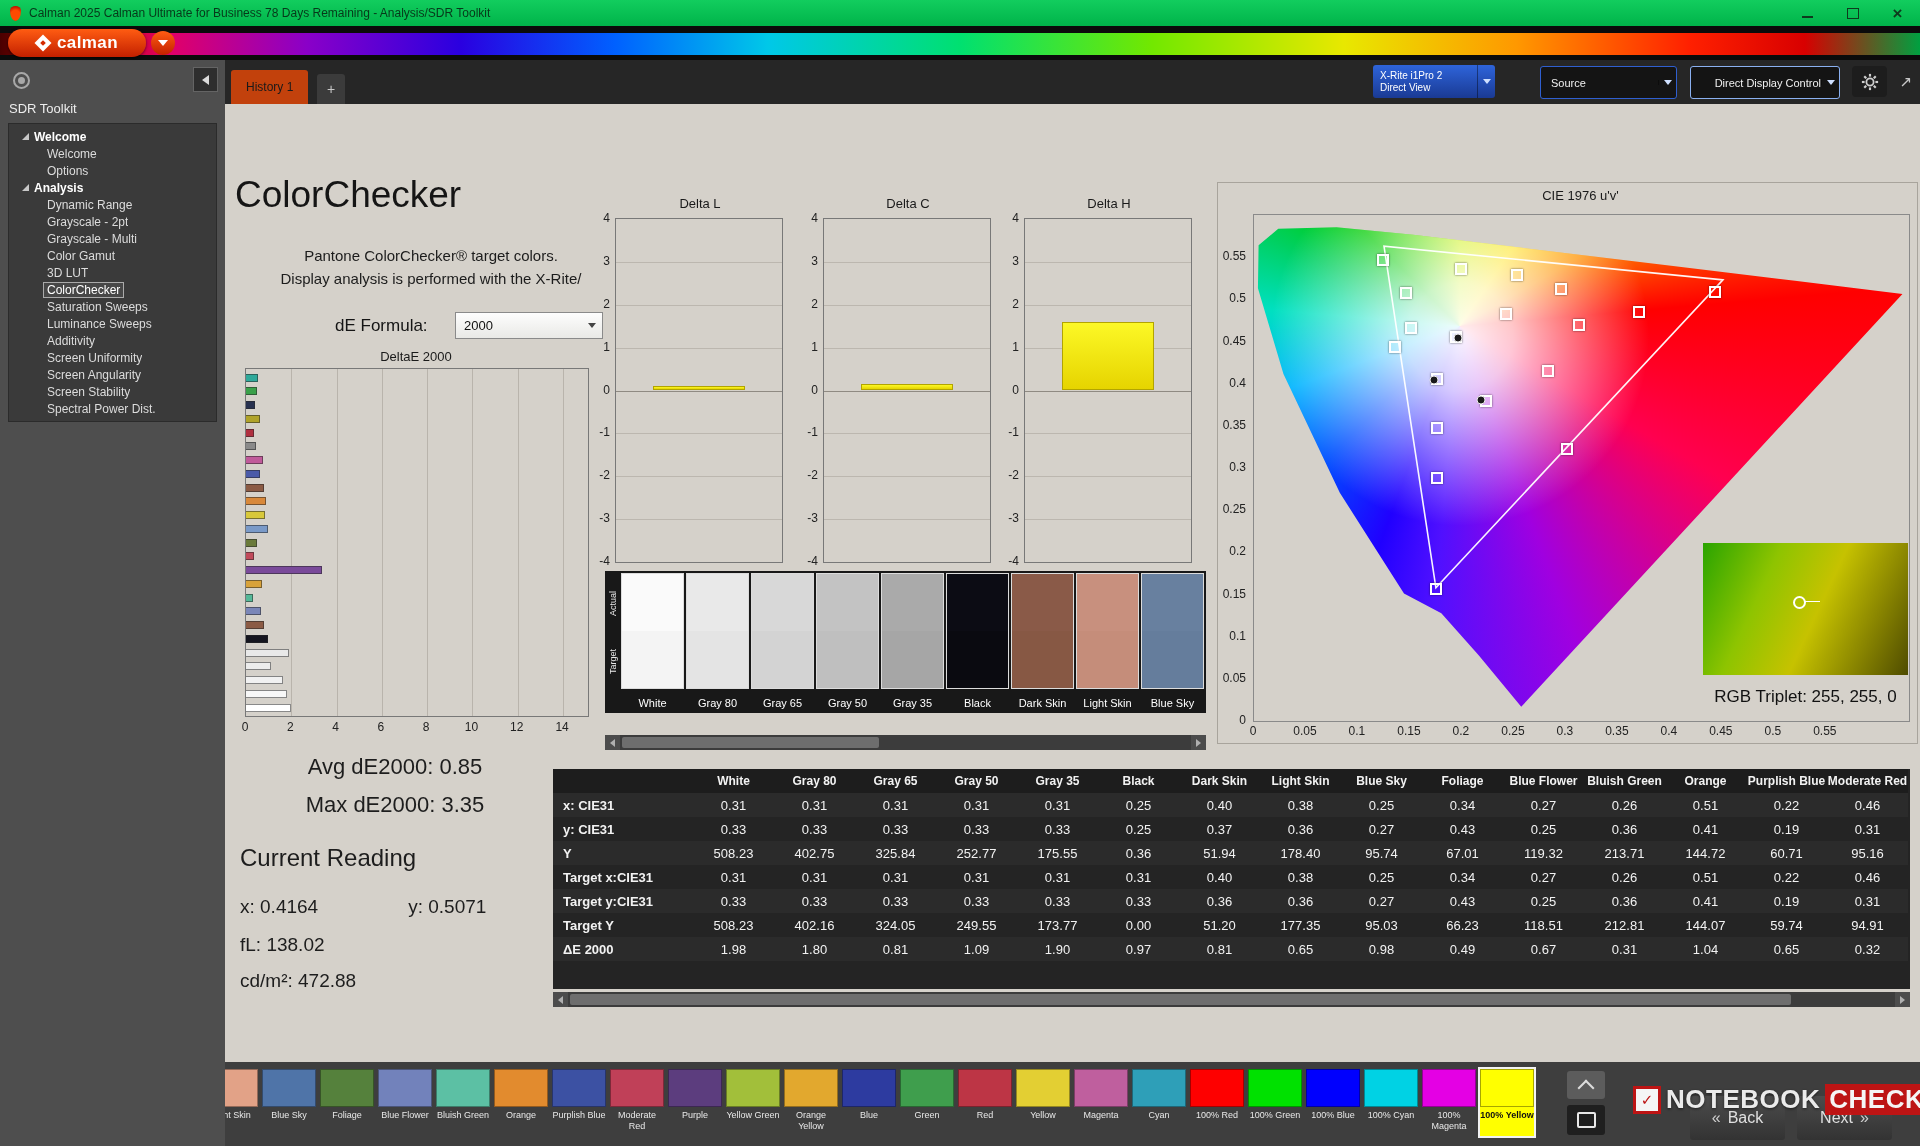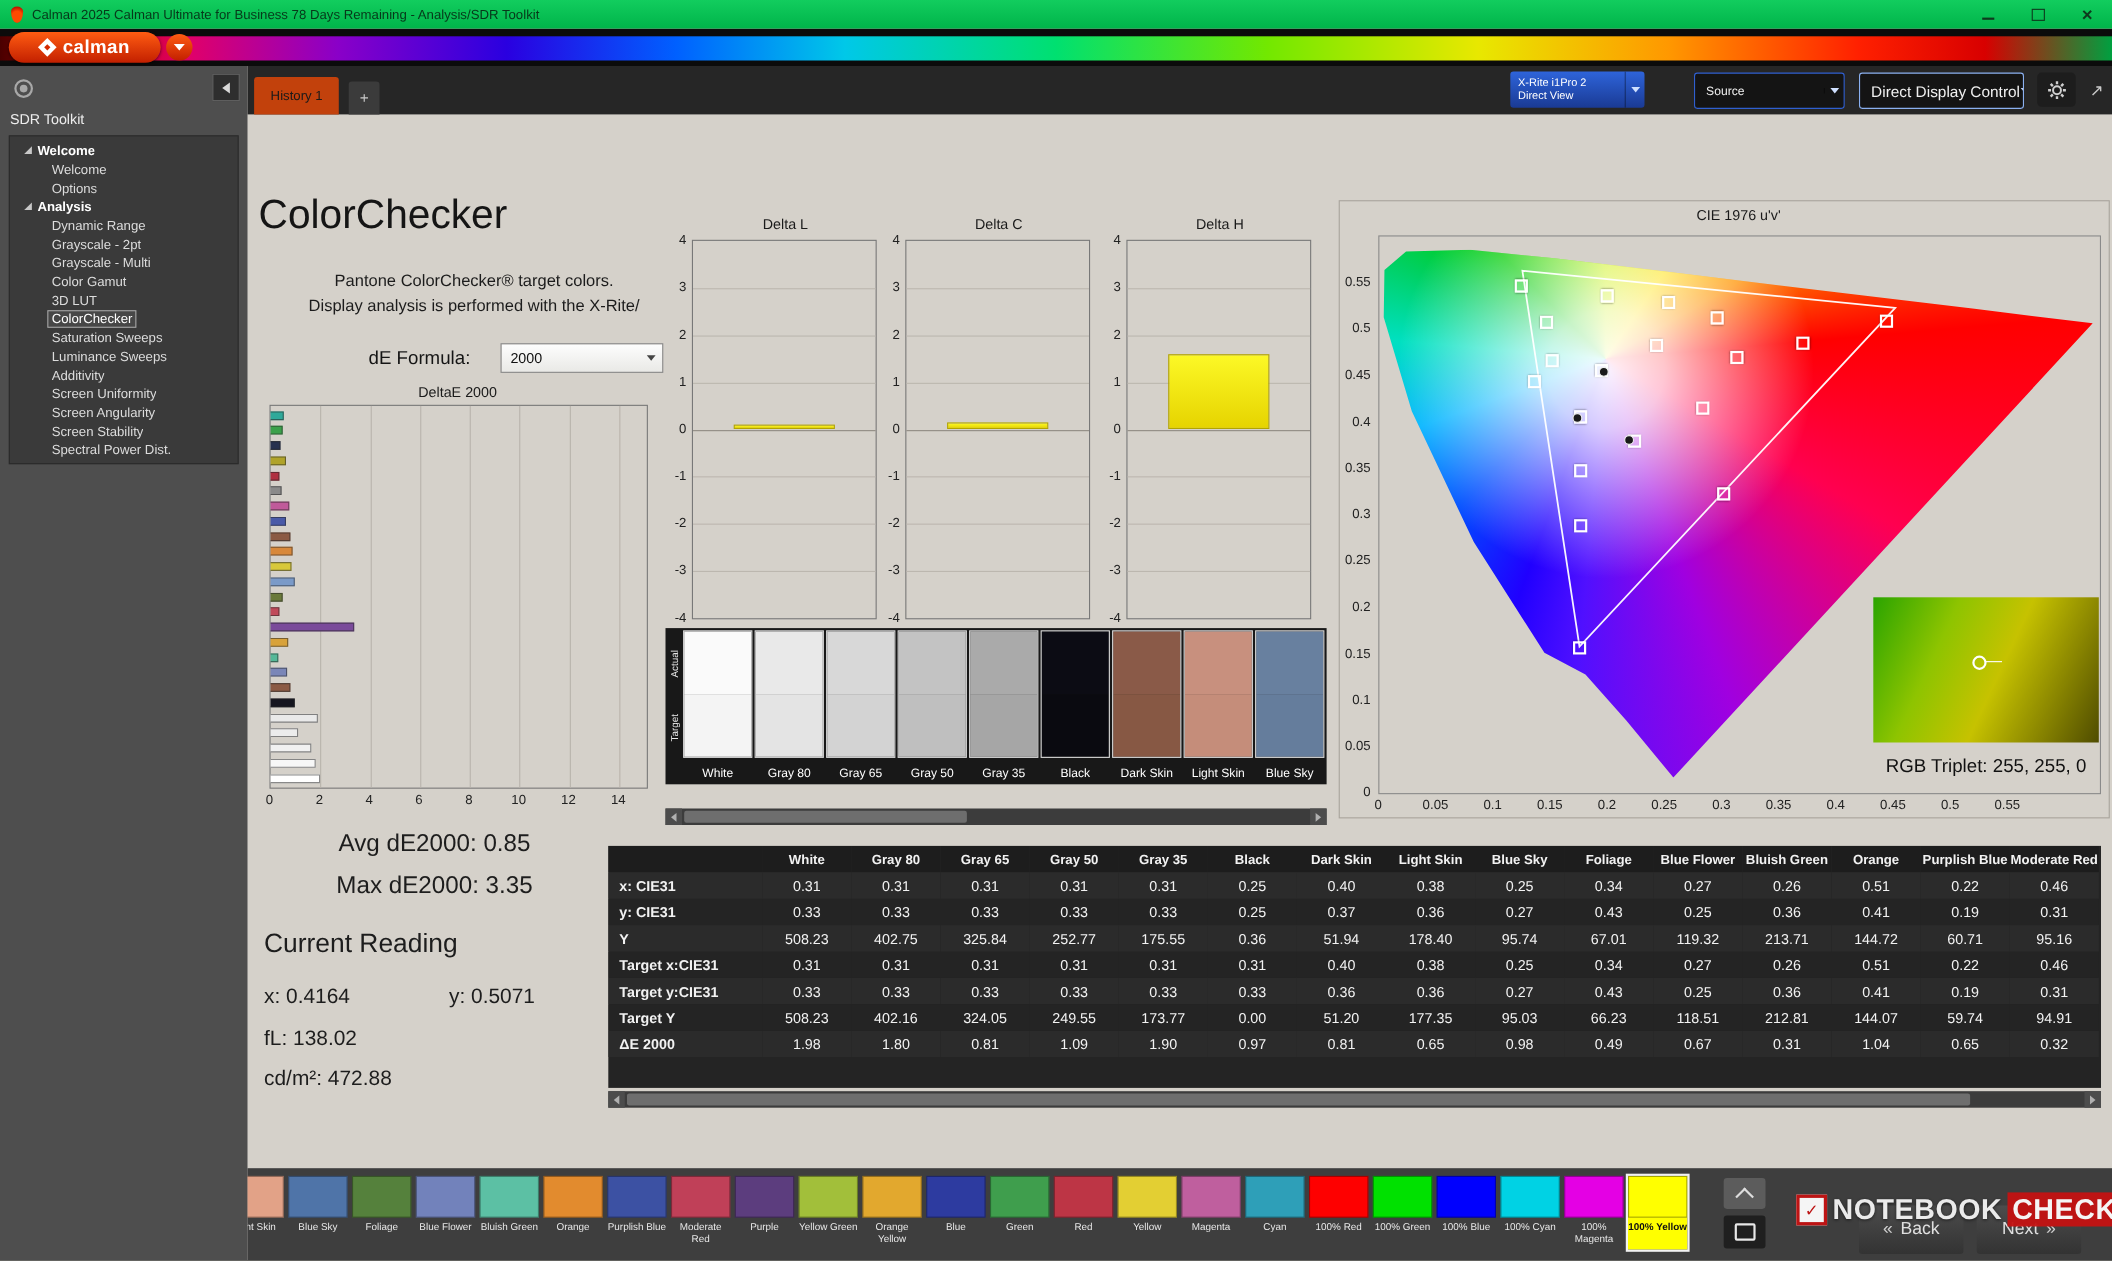--- a/index.html
+++ b/index.html
@@ -60,21 +60,21 @@
   .meter-lines div{font-size:10px;color:#fff;line-height:1;}
   .dd-tail{width:17px;border-left:1px solid rgba(0,0,0,.4);display:flex;align-items:center;justify-content:center;}
   .badge{position:absolute;left:1274px;top:8px;width:27px;height:27px;border-radius:50%;
          background:radial-gradient(circle at 35% 30%,#3a7cff,#0f46c4);border:1px solid #6aa0ff;
          color:#fff;font-size:11px;font-weight:bold;display:flex;align-items:center;justify-content:center;margin-left:48px;}
   .dd-box{position:absolute;top:6px;height:31px;background:#141414;border:1px solid #2f5fd0;border-radius:3px;
           display:flex;align-items:center;overflow:hidden;cursor:pointer;}
   .dd-box > span{flex:1;padding-left:10px;font-size:11px;color:#f0f0f0;white-space:nowrap;}
   .src-dd{left:1315px;width:135px;}
   .ddc-dd{left:1465px;width:148px;border-color:#8ab0f0;}
-  .ddc-dd > span{font-size:14px;}
+  .ddc-dd > span{font-size:11px;text-align:right;}
   .gear-btn{position:absolute;left:1627px;top:6px;width:35px;height:31px;background:#1d1d1d;border-radius:4px;
             display:flex;align-items:center;justify-content:center;cursor:pointer;}
   .popout-btn{position:absolute;left:1668px;top:9px;width:26px;height:26px;color:#c8c8c8;font-size:15px;
               display:flex;align-items:center;justify-content:center;cursor:pointer;}
   
   .main{position:absolute;left:225px;top:104px;width:1695px;height:958px;background:#d5d1ca;z-index:5;}
   .main-heading{position:absolute;left:10px;top:70px;font-size:37px;color:#151515;}
   .main-desc{position:absolute;left:16px;top:140px;width:380px;text-align:center;font-size:15px;line-height:1.55;color:#1c1c1c;}
   .formula-label{position:absolute;left:110px;top:212px;font-size:17px;color:#151515;}
   .formula-select{position:absolute;left:230px;top:208px;width:146px;height:25px;
@@ -433,21 +433,21 @@
         <div class="xlab" style="left: 0%;">0</div>
         <div class="xlab" style="left: 13.245%;">2</div>
         <div class="xlab" style="left: 26.4901%;">4</div>
         <div class="xlab" style="left: 39.7351%;">6</div>
         <div class="xlab" style="left: 52.9801%;">8</div>
         <div class="xlab" style="left: 66.2252%;">10</div>
         <div class="xlab" style="left: 79.4702%;">12</div>
         <div class="xlab" style="left: 92.7152%;">14</div>
       </div>
 
-    <div class="mini-chart" style="left:384px">
+    <div class="mini-chart" style="left:370px">
       <div class="mini-title">Delta L</div>
       <div class="mini-body">
           <div class="mini-yaxis">
             <div class="ylab" style="top: 0%;">4</div>
             <div class="ylab" style="top: 12.5%;">3</div>
             <div class="ylab" style="top: 25%;">2</div>
             <div class="ylab" style="top: 37.5%;">1</div>
             <div class="ylab" style="top: 50%;">0</div>
             <div class="ylab" style="top: 62.5%;">-1</div>
             <div class="ylab" style="top: 75%;">-2</div>

